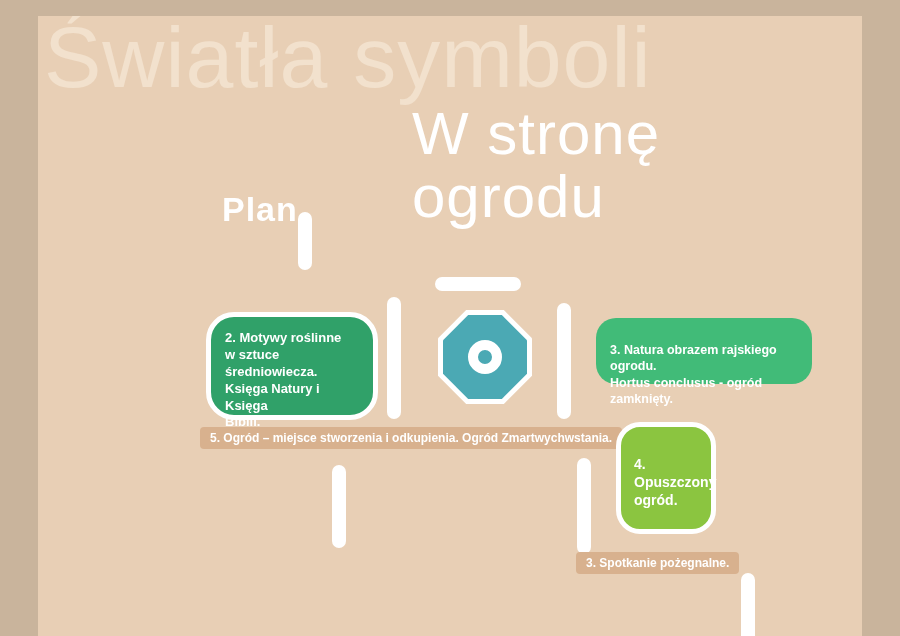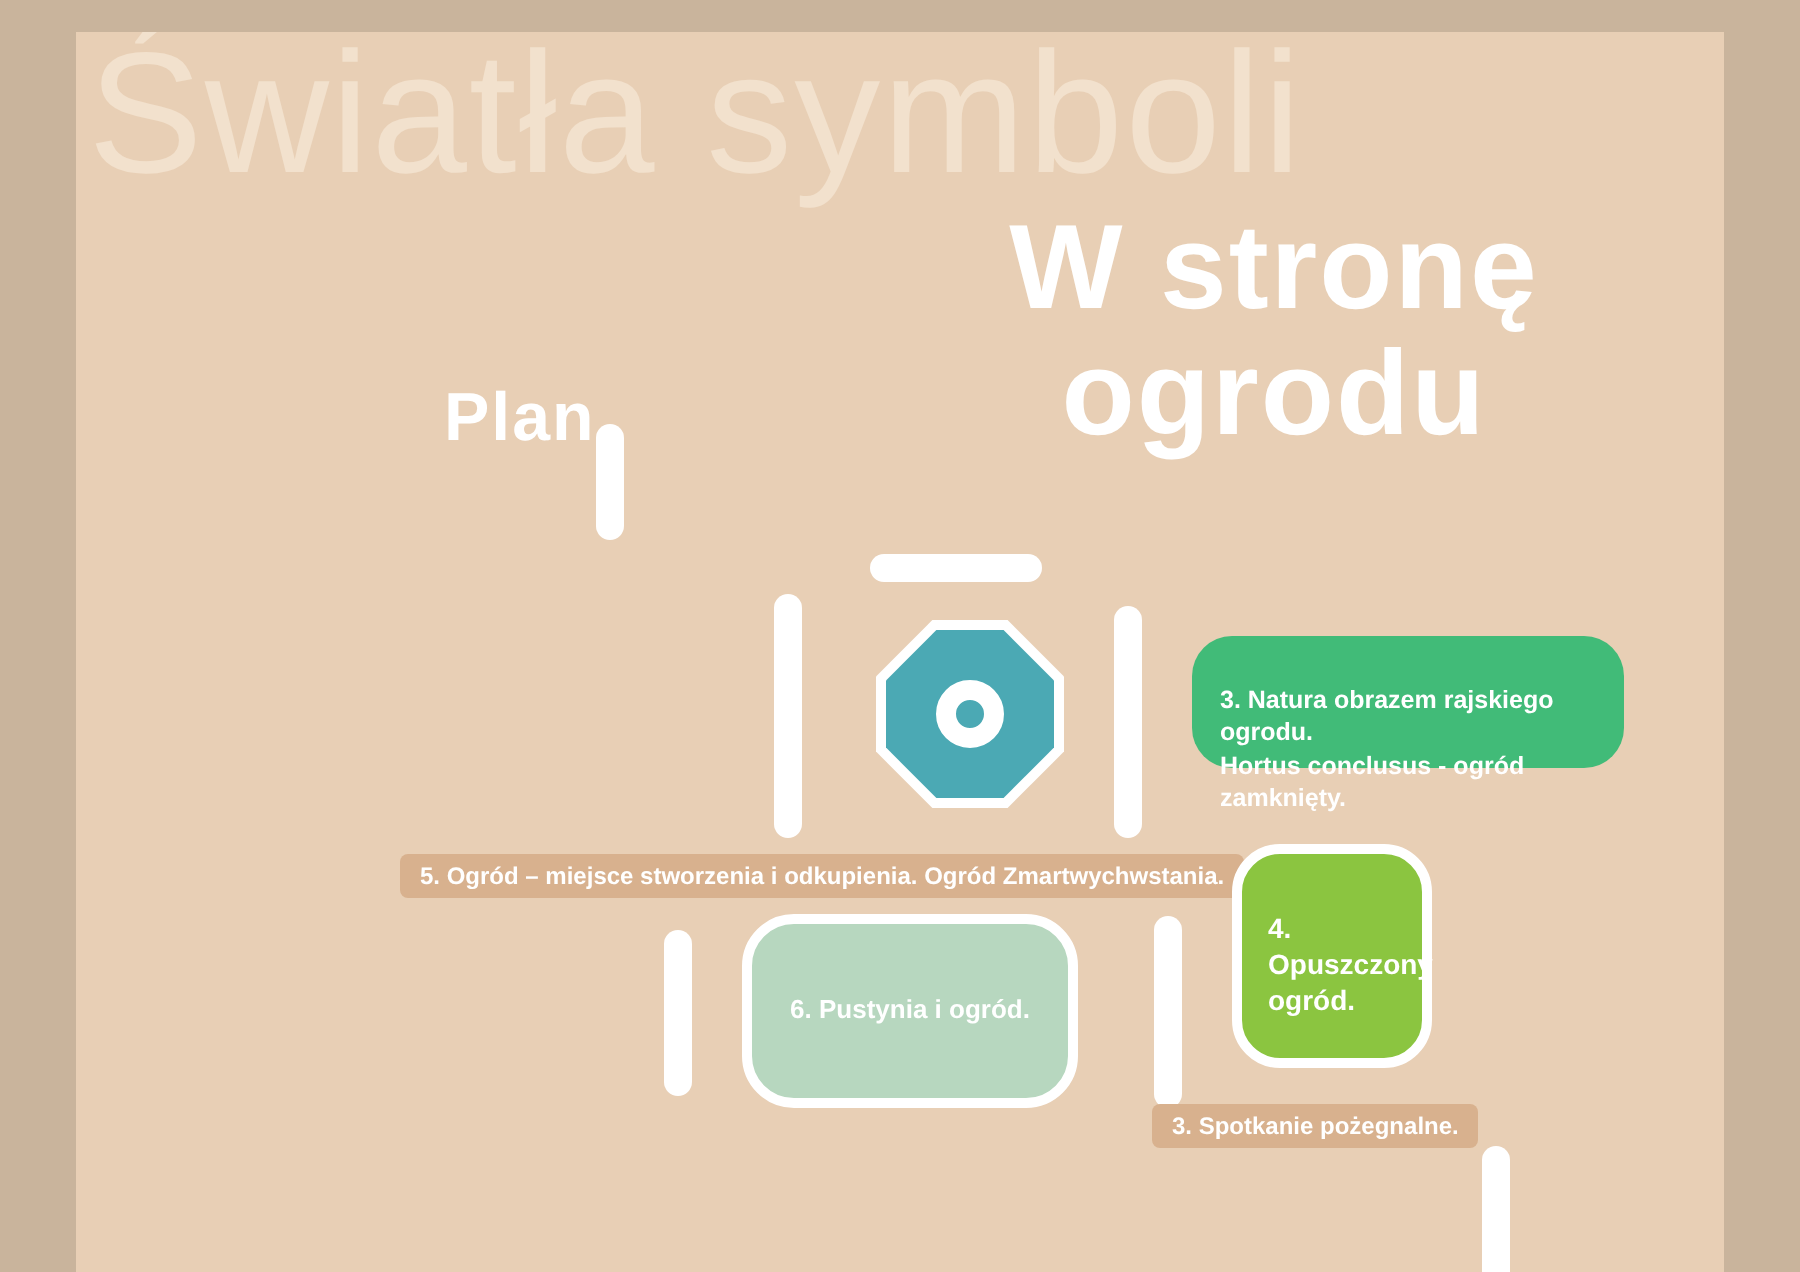--- a/index.html
+++ b/index.html
@@ -25,24 +25,23 @@
     letter-spacing: 1px;
     color: var(--title, #f2e1cd);
   }
 
   .subtitle {
     position: absolute;
     left: 374px;
     top: 86px;
     font-size: 60px;
     line-height: 1.05;
-    font-weight: 700;
+    font-weight: 400;
     letter-spacing: 1px;
     color: var(--white, #ffffff);
-    text-align: center;
   }
 
   .plan {
     position: absolute;
     left: 184px;
     top: 174px;
     font-size: 34px;
     font-weight: bold;
     letter-spacing: 1px;
     color: var(--white, #ffffff);
@@ -158,34 +157,35 @@
 
   <div class="bar bar-plan"></div>
   <div class="bar bar-top-h"></div>
   <div class="bar bar-left"></div>
   <div class="bar bar-mid"></div>
   <div class="bar bar-six"></div>
   <div class="bar bar-four"></div>
   <div class="bar bar-bottom"></div>
 
 
+  <div class="box box-2">2. Motywy roślinne
+w sztuce średniowiecza.
+Księga Natury i Księga
+Biblii.</div>
 
   <div class="octagon-outer">
     <div class="octagon-inner">
       <div class="ring"></div>
     </div>
   </div>
 
   <div class="box box-3">3. Natura obrazem rajskiego ogrodu.
 Hortus conclusus - ogród zamknięty.</div>
 
   <div class="tag tag-5">5. Ogród – miejsce stworzenia i odkupienia. Ogród Zmartwychwstania.</div>
 
-  <div class="box box-6">
-    <span>6. Pustynia i ogród.</span>
-  </div>
 
   <div class="box box-4">4. Opuszczony
 ogród.</div>
 
   <div class="tag tag-7">3. Spotkanie pożegnalne.</div>
 
 </div>
 
 </body></html>

